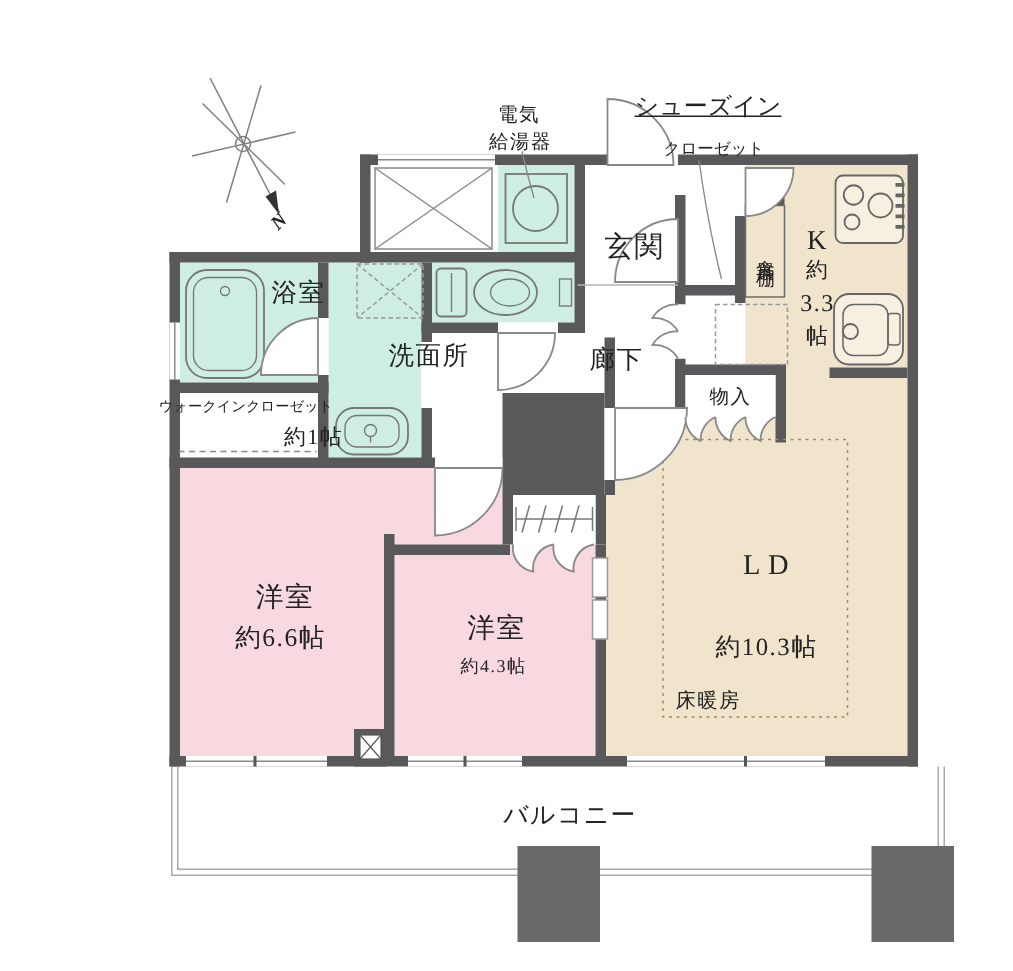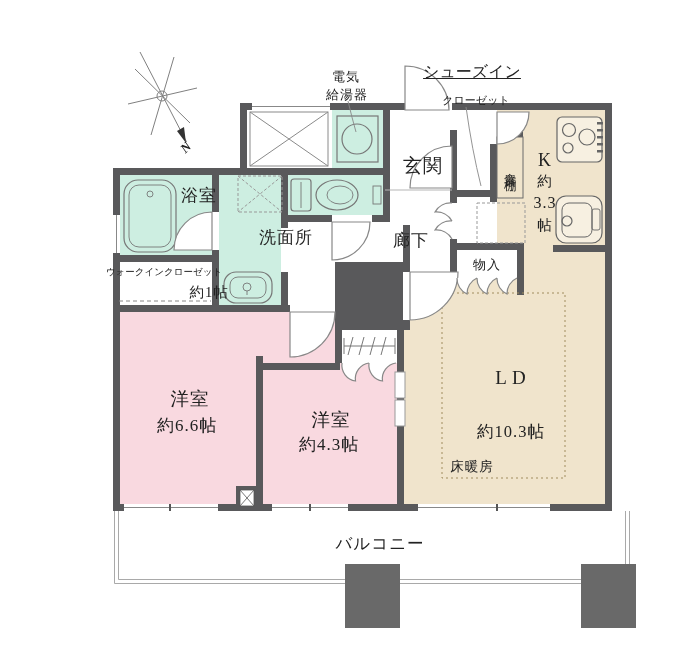--- a/index.html
+++ b/index.html
@@ -252,21 +252,21 @@
   <div class="lbl" style="left:411px;top:240px;font-size:17px;">廊下</div>
   <div class="lbl v" style="left:510px;top:167px;font-size:12.5px;">食器棚</div>
   <div class="lbl" style="left:545px;top:160px;font-size:18px;">K</div>
   <div class="lbl" style="left:545px;top:181px;font-size:14.5px;">約</div>
   <div class="lbl" style="left:545px;top:203px;font-size:16px;">3.3</div>
   <div class="lbl" style="left:545px;top:225px;font-size:14.5px;">帖</div>
   <div class="lbl" style="left:487px;top:264px;font-size:13px;">物入</div>
   <div class="lbl" style="left:190px;top:399px;font-size:18.5px;">洋室</div>
   <div class="lbl" style="left:187px;top:425px;font-size:17px;">約6.6帖</div>
   <div class="lbl" style="left:331px;top:420px;font-size:18.5px;">洋室</div>
-  <div class="lbl" style="left:329px;top:444px;font-size:17px;">約4.3帖</div>
+  <div class="lbl" style="left:329px;top:444px;font-size:12px;">約4.3帖</div>
   <div class="lbl ld" style="left:513px;top:377px;font-size:19px;">LD</div>
   <div class="lbl" style="left:511px;top:404px;font-size:16.5px;margin-top:28px;">約10.3帖</div>
   <div class="lbl" style="left:472px;top:467px;font-size:13.5px;">床暖房</div>
   <div class="lbl" style="left:380px;top:544px;font-size:16.5px;">バルコニー</div>
   <div class="lbl" style="left:346px;top:76px;font-size:13px;">電気</div>
   <div class="lbl" style="left:347px;top:94px;font-size:13px;">給湯器</div>
   <div class="lbl" style="left:472px;top:72px;font-size:16px;letter-spacing:0;text-decoration:underline;">シューズイン</div>
   <div class="lbl" style="left:476px;top:100px;font-size:11px;letter-spacing:0;">クローゼット</div>
   <div class="lbl north" style="left:186px;top:147px;font-size:13px;">N</div>
 </div>

